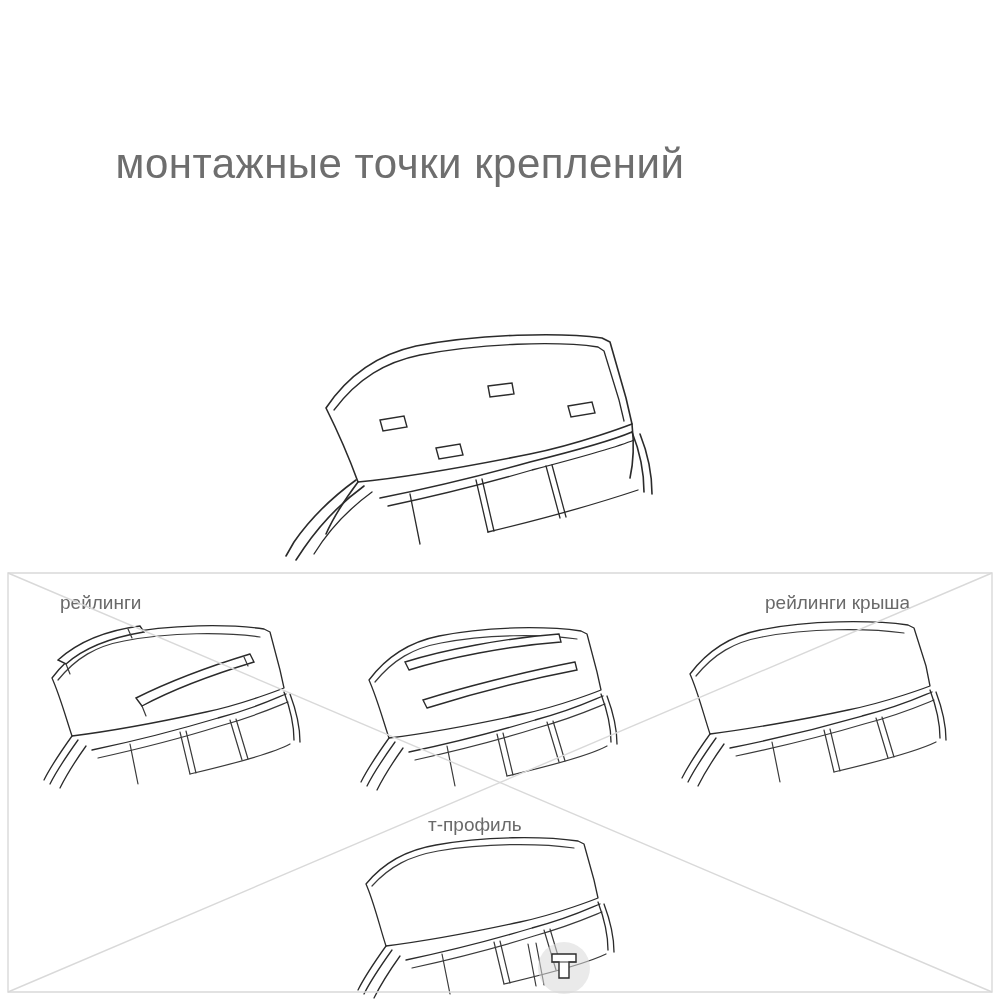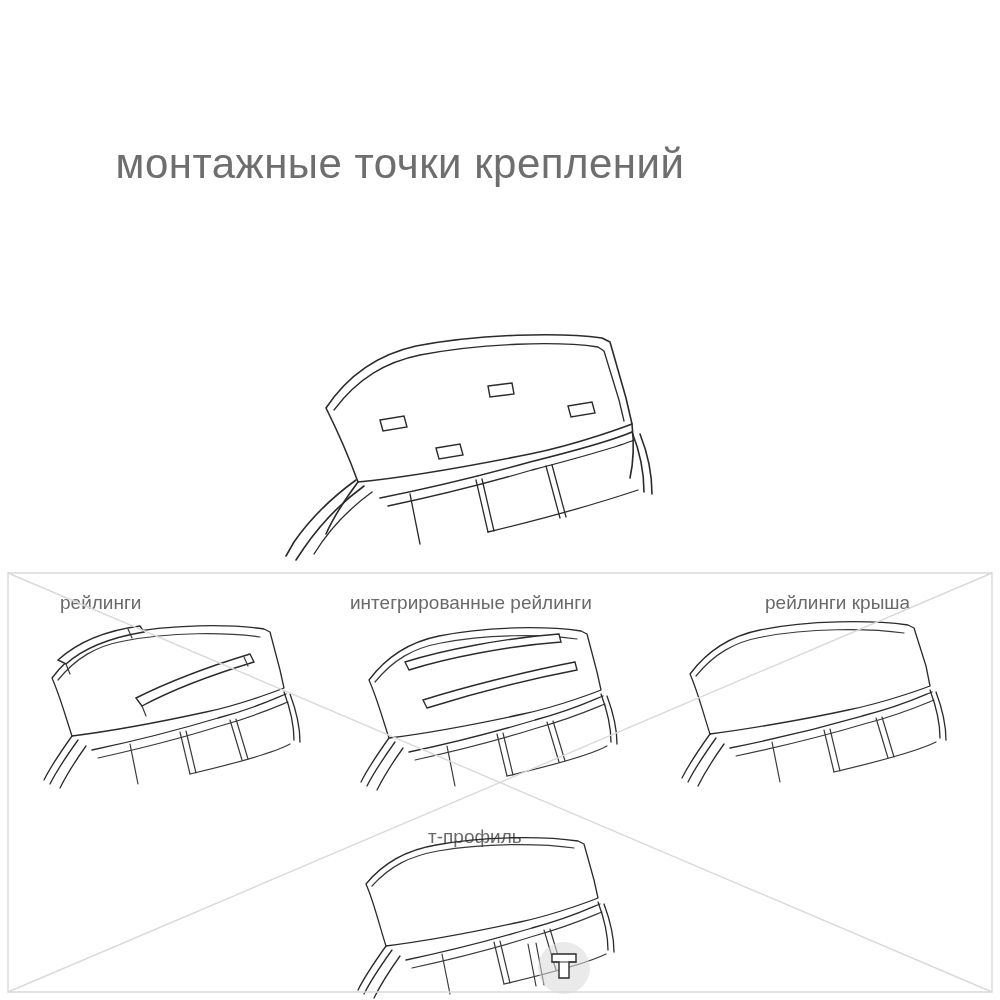--- a/index.html
+++ b/index.html
@@ -49,21 +49,21 @@
   }
   .cap {
     position: absolute;
     font-size: 19px;
     color: #6a6a6a;
     white-space: nowrap;
   }
   .cap-rails   { left: 60px;  top: 592px; }
   .cap-integr  { left: 350px; top: 592px; }
   .cap-smooth  { left: 765px; top: 592px; }
-  .cap-tprof   { left: 428px; top: 814px; margin-top: 12px; }
+  .cap-tprof   { left: 428px; top: 814px; }
   .fig {
     position: absolute;
   }
   .fig-rails   { left: 18px;  top: 612px; width: 330px; height: 180px; }
   .fig-integr  { left: 335px; top: 618px; width: 330px; height: 180px; }
   .fig-smooth  { left: 660px; top: 612px; width: 330px; height: 180px; }
   .fig-tprof   { left: 330px; top: 840px; width: 340px; height: 160px; }
   .xmark {
     position: absolute;
     left: 0;
@@ -125,21 +125,20 @@
       </g>
       <g>
         <path class="fillw" d="M338 86 l24 -4 l3 11 l-24 4 z"></path>
       </g>
     </svg>
   </div>
 
   <div class="lower"></div>
 
   <div class="cap cap-rails">рейлинги</div>
-  <div class="cap cap-integr">интегрированные рейлинги</div>
   <div class="cap cap-smooth">рейлинги крыша</div>
   <div class="cap cap-tprof">т-профиль</div>
 
   <div class="fig fig-rails">
     <svg viewBox="0 0 330 180" width="330" height="180">
       <path class="ln-s" d="M34 66 C52 42 74 28 104 22 C152 12 212 12 246 17 L252 20 L262 58 L266 76
                             C266 76 226 92 188 100 C142 110 86 120 54 124 C48 106 42 84 34 66 Z"></path>
       <path class="ln-thin" d="M40 68 C58 46 78 34 106 29 C152 20 208 20 242 25"></path>
       <path class="ln-s" d="M54 124 C44 138 34 152 26 168"></path>
       <path class="ln-s" d="M60 128 C50 142 40 156 32 172"></path>

